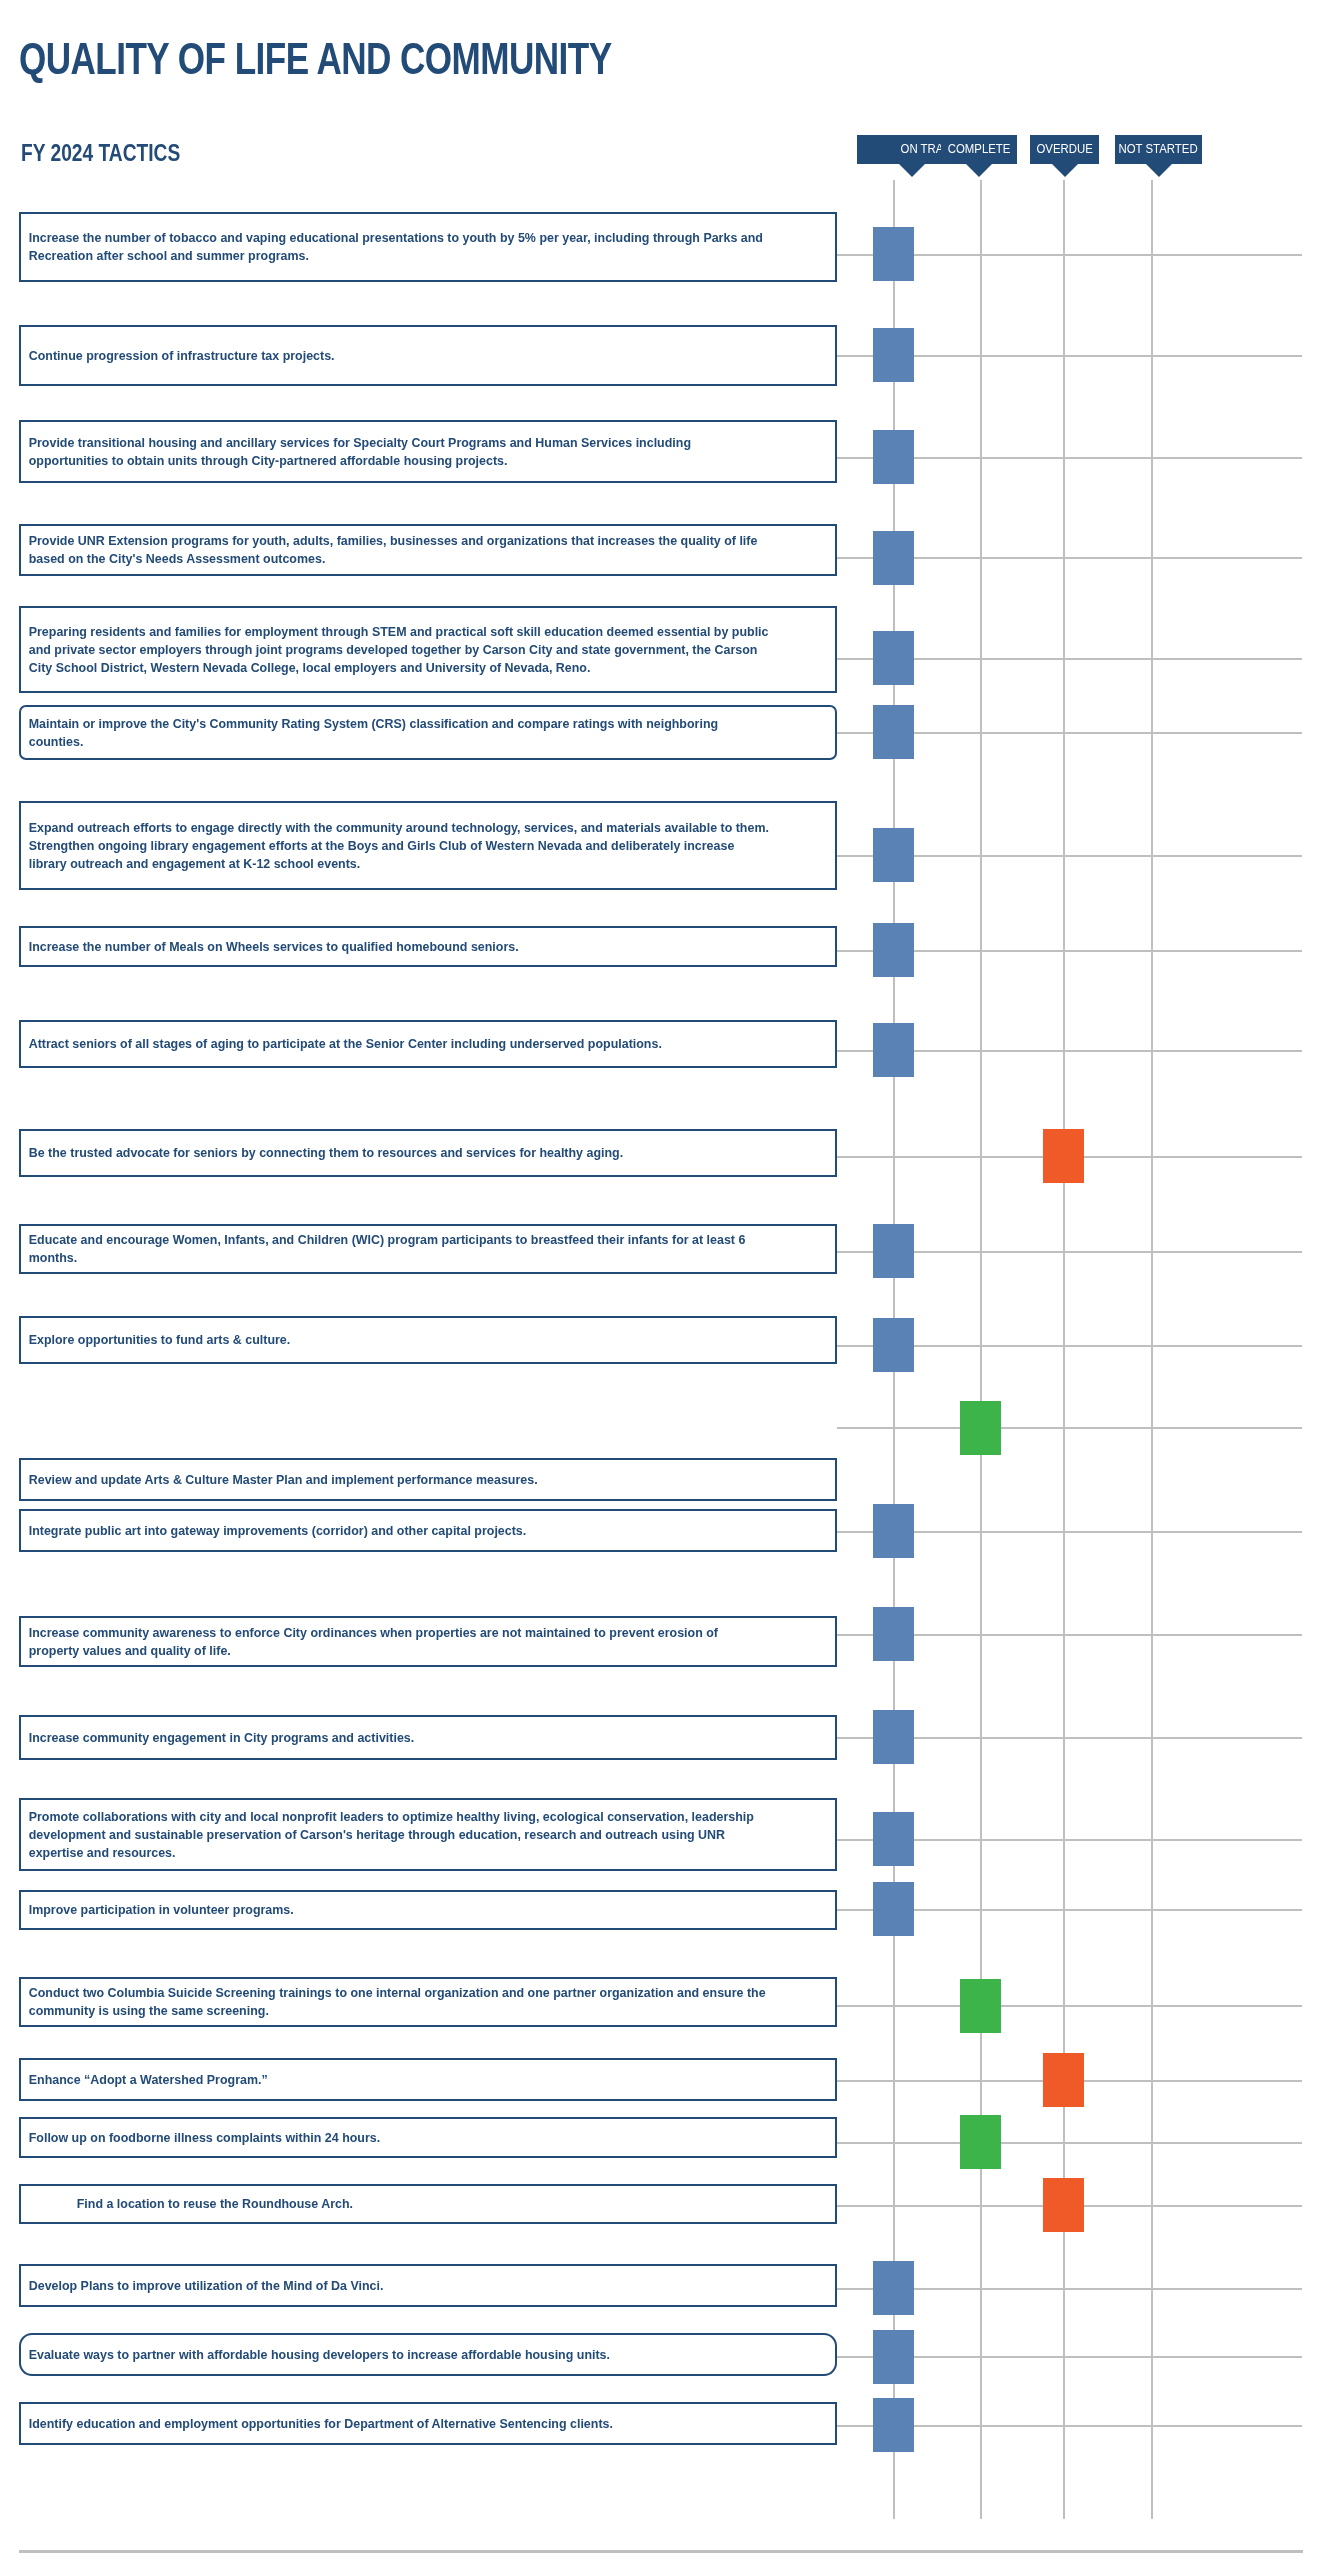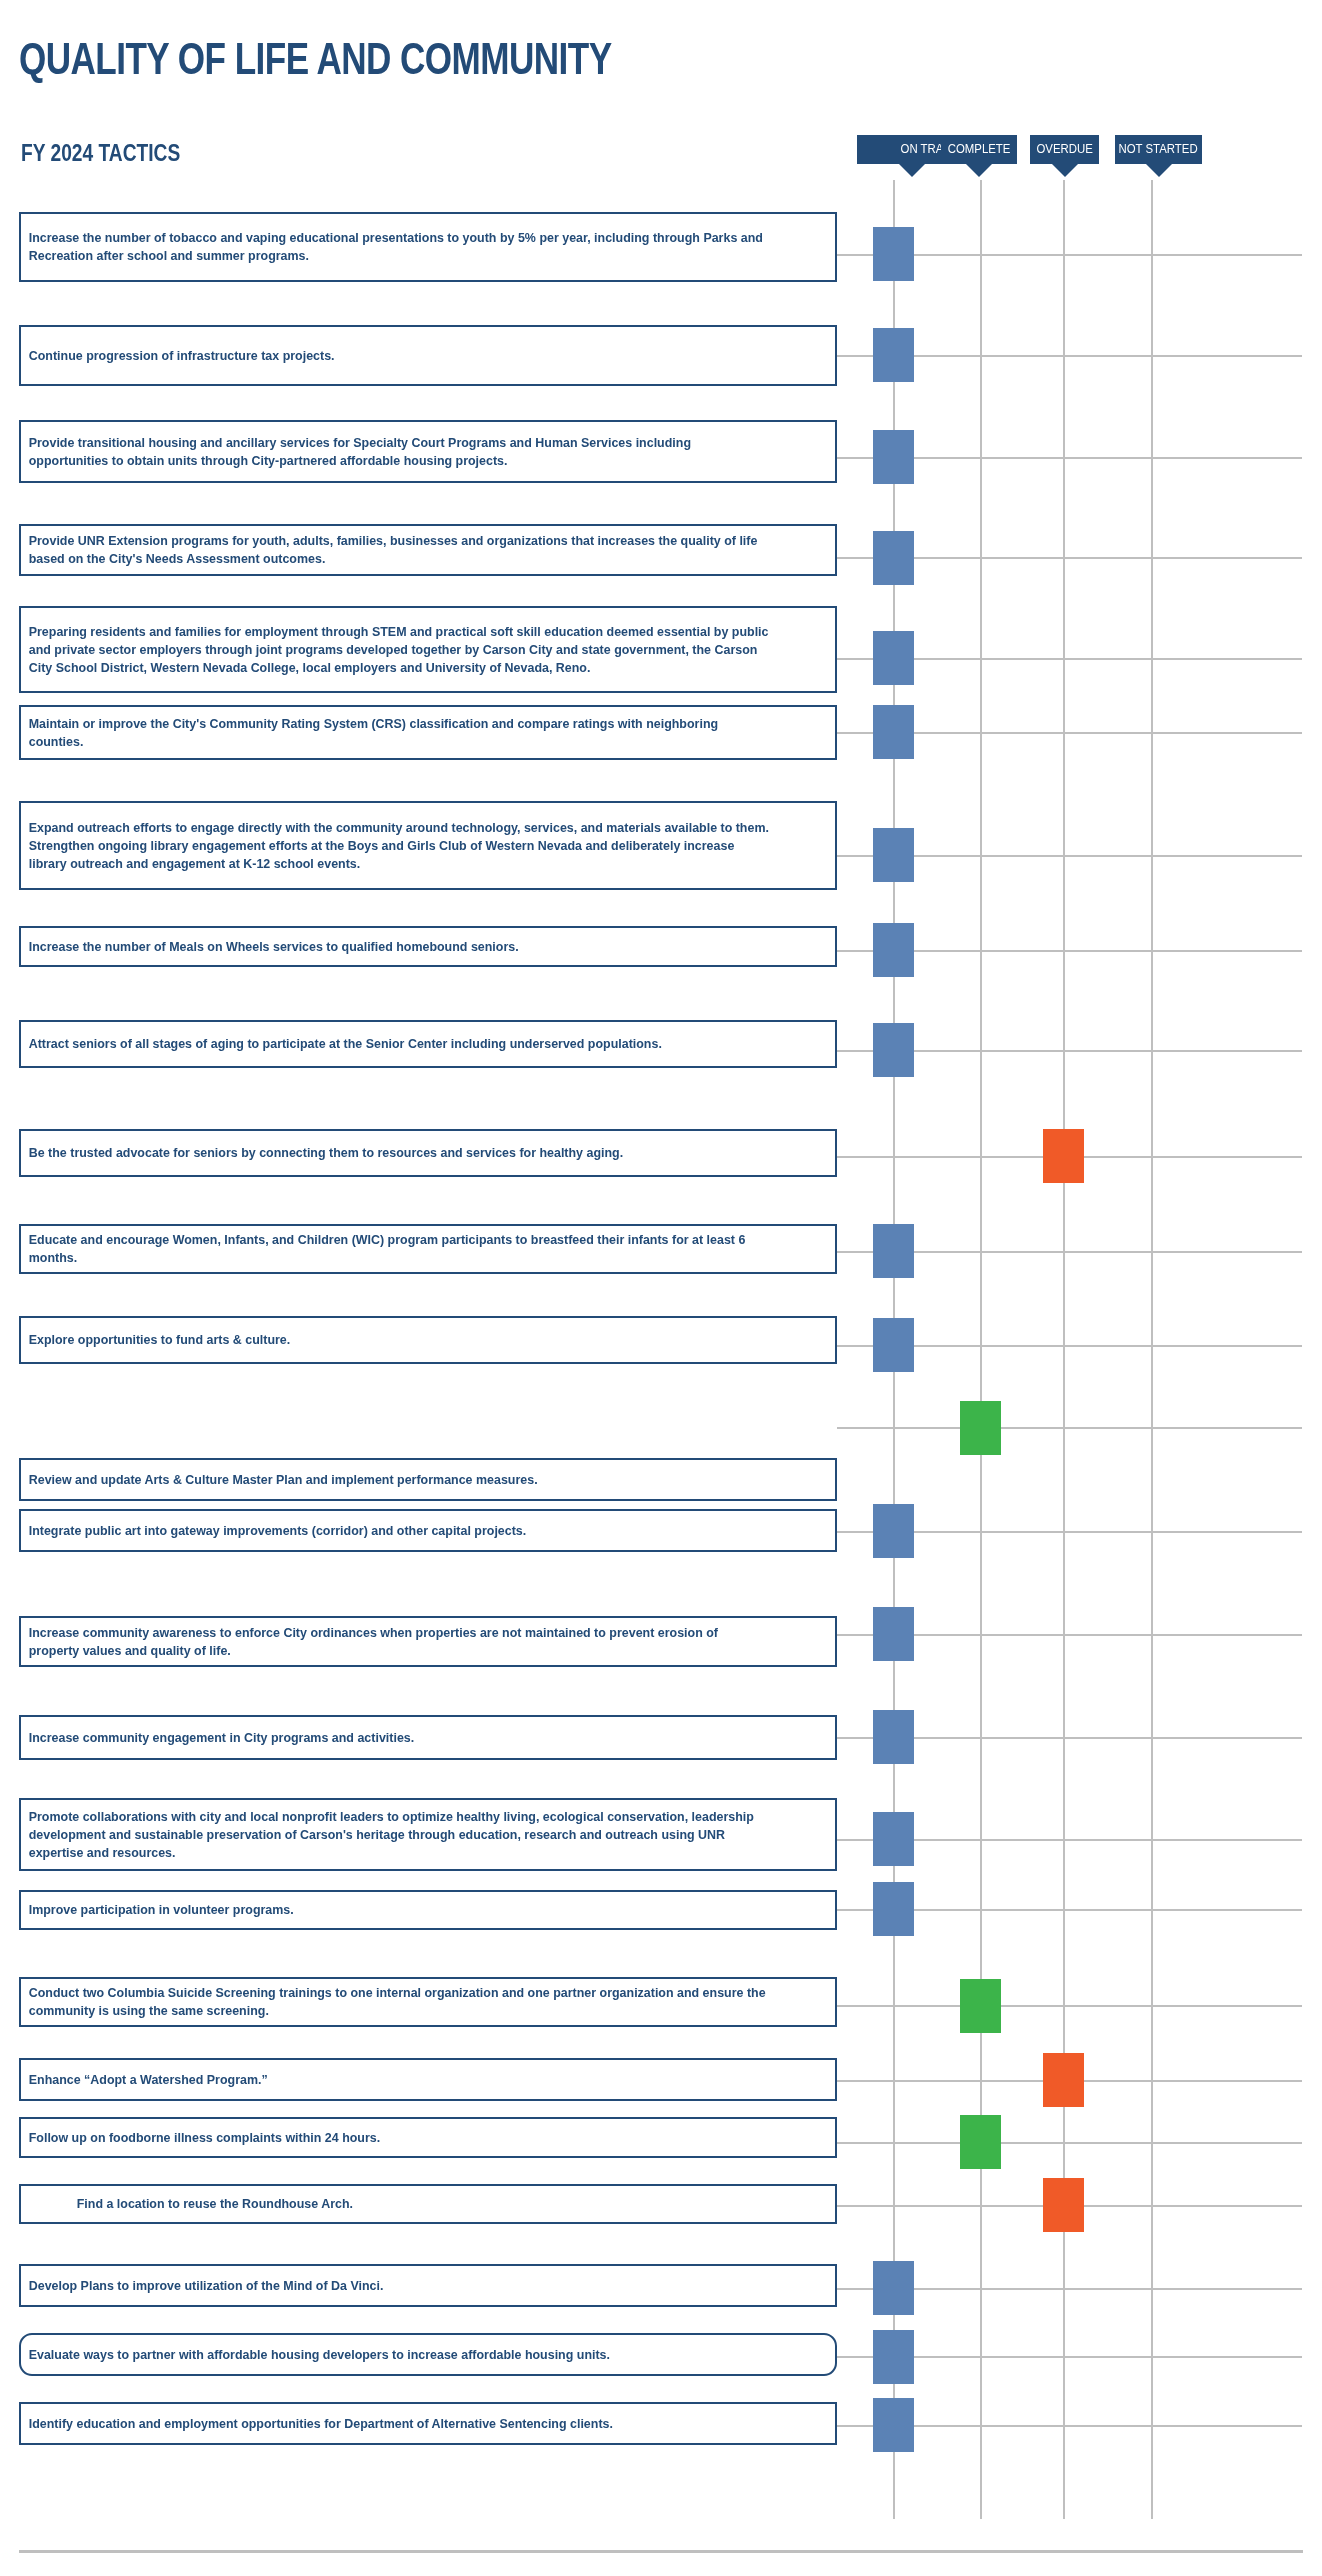--- a/index.html
+++ b/index.html
@@ -128,21 +128,21 @@
     <div class="tactic-box" style="top: 524px; height: 52px;">
       <div class="tactic-text">Provide UNR Extension programs for youth, adults, families, businesses and organizations that increases the quality of life based on the City's Needs Assessment outcomes.</div>
     </div>
     <div class="connector" style="left: 837px; top: 557px; width: 465px;"></div>
     <div class="marker m-ontrack" style="left: 873px; top: 531px;"></div>
     <div class="tactic-box" style="top: 606px; height: 87px;">
       <div class="tactic-text">Preparing residents and families for employment through STEM and practical soft skill education deemed essential by public and private sector employers through joint programs developed together by Carson City and state government, the Carson City School District, Western Nevada College, local employers and University of Nevada, Reno.</div>
     </div>
     <div class="connector" style="left: 837px; top: 658px; width: 465px;"></div>
     <div class="marker m-ontrack" style="left: 873px; top: 631px;"></div>
-    <div class="tactic-box" style="top: 705px; height: 55px;">
+    <div class="tactic-box" style="top: 705px; height: 55px; border-radius: 7px;">
       <div class="tactic-text">Maintain or improve the City's Community Rating System (CRS) classification and compare ratings with neighboring counties.</div>
     </div>
     <div class="connector" style="left: 837px; top: 732px; width: 465px;"></div>
     <div class="marker m-ontrack" style="left: 873px; top: 705px;"></div>
     <div class="tactic-box" style="top: 801px; height: 89px;">
       <div class="tactic-text">Expand outreach efforts to engage directly with the community around technology, services, and materials available to them. Strengthen ongoing library engagement efforts at the Boys and Girls Club of Western Nevada and deliberately increase library outreach and engagement at K-12 school events.</div>
     </div>
     <div class="connector" style="left: 837px; top: 855px; width: 465px;"></div>
     <div class="marker m-ontrack" style="left: 873px; top: 828px;"></div>
     <div class="tactic-box" style="top: 926px; height: 41px;">

